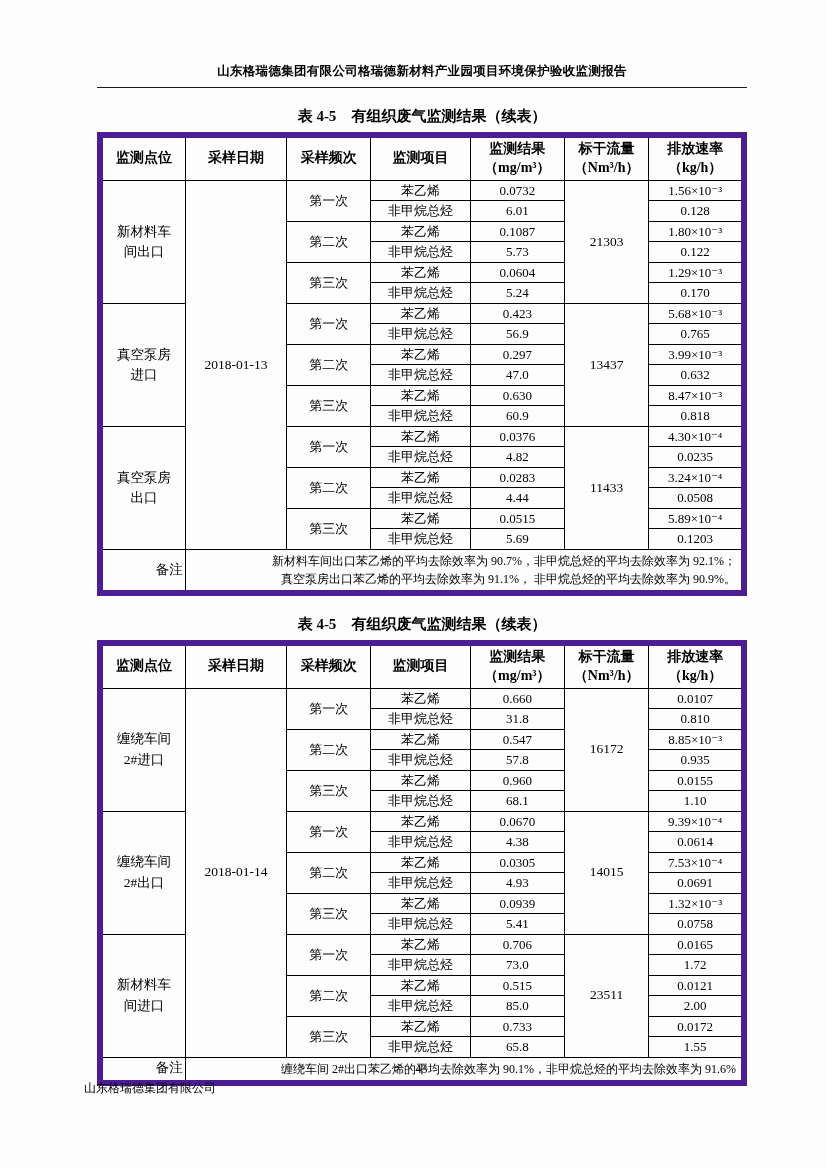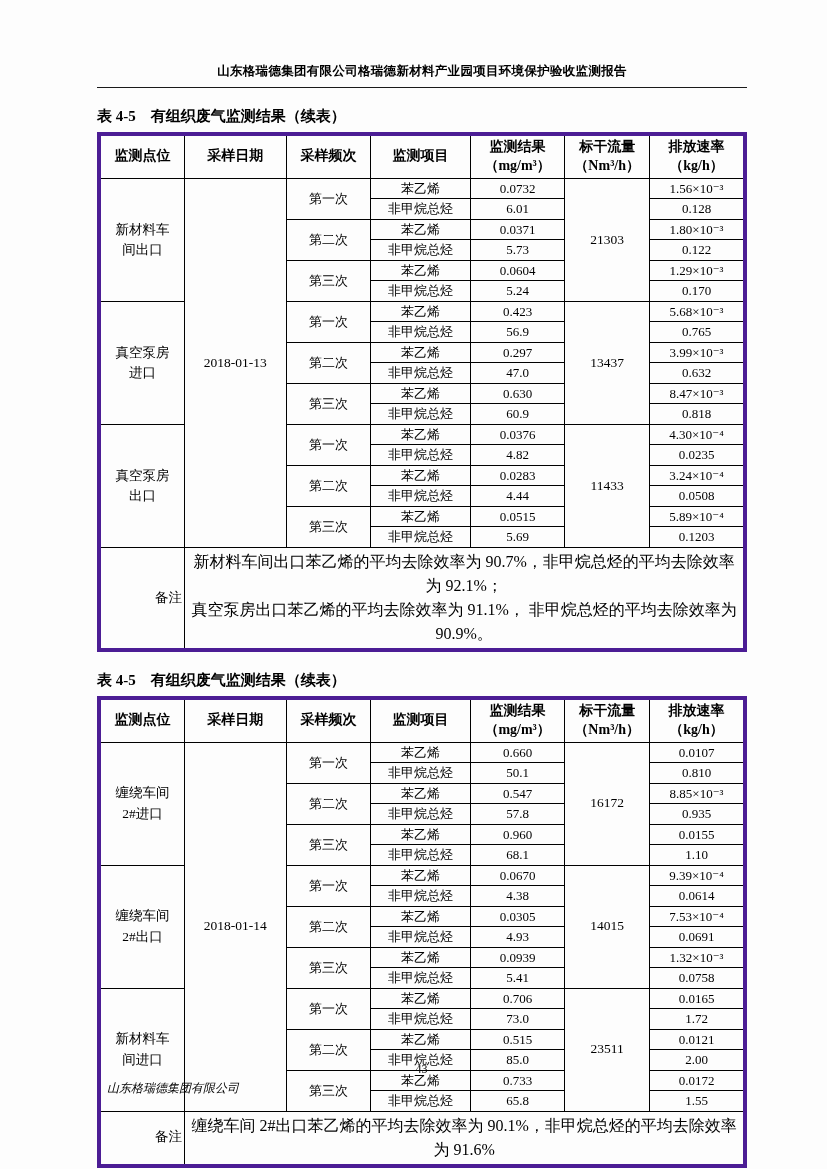--- a/index.html
+++ b/index.html
@@ -23,31 +23,31 @@
     font-size: 12.5px;
     font-weight: bold;
     letter-spacing: 0.3px;
   }
   .header-rule {
     height: 0;
     border-bottom: 1.5px solid #1a1a1a;
     margin-top: 7px;
   }
   .table-title {
-    text-align: left;
+    text-align: center;
     font-weight: bold;
     font-size: 15px;
     margin: 19px 0 6px 0;
   }
   .table-title .title-gap { display: inline-block; width: 15px; }
   table.mtable {
     width: 100%;
     border-collapse: collapse;
     table-layout: fixed;
-    border: 4px solid #4c1d95;
+    border: 6px solid #4c1d95;
     background: #fdfdfd;
   }
   .mtable th, .mtable td {
     border: 1px solid #000;
     text-align: center;
     vertical-align: middle;
     font-size: 13px;
     padding: 0 2px;
     line-height: 1.5;
     overflow: hidden;
@@ -60,38 +60,37 @@
     line-height: 1.35;
     padding: 2px;
   }
   .mtable tbody td { height: 18px; }
   .mtable td.loc, .mtable td.date, .mtable td.flow {
     white-space: pre-line;
     font-size: 13.5px;
   }
   .mtable td.remark-label { font-size: 13.5px; height: 22px; text-align: right; }
   .mtable td.remark {
-    text-align: center;
+    text-align: right;
     white-space: pre-line;
     padding: 2px 5px;
-    font-size: 16px;
+    font-size: 12px;
     line-height: 1.5;
   }
   .page-number {
     position: absolute;
     top: 1062px; left: 8px;
     width: 100%;
     text-align: center;
     font-size: 12px;
   }
   .footer-company {
     position: absolute;
-    top: 1080px; left: 107px;
+    top: 1080px; left: 84px;
     font-size: 12px;
-    font-style: italic;
   }
 </style>
 </head>
 <body>
 
 <div class="page">
   <div class="content">
 
     <div class="doc-header">
       <div class="doc-header-title">山东格瑞德集团有限公司格瑞德新材料产业园项目环境保护验收监测报告</div>
@@ -138,21 +137,21 @@
               <td>1.56×10⁻³</td>
             </tr>
             <tr>
               <td>非甲烷总烃</td>
               <td>6.01</td>
               <td>0.128</td>
             </tr>
             <tr>
               <td rowspan="2">第二次</td>
               <td>苯乙烯</td>
-              <td>0.0371</td>
+              <td>0.1087</td>
               <td>1.80×10⁻³</td>
             </tr>
             <tr>
               <td>非甲烷总烃</td>
               <td>5.73</td>
               <td>0.122</td>
             </tr>
             <tr>
               <td rowspan="2">第三次</td>
               <td>苯乙烯</td>
@@ -279,21 +278,21 @@
 2#进口</td>
               <td rowspan="18" class="date">2018-01-14</td>
               <td rowspan="2">第一次</td>
               <td>苯乙烯</td>
               <td>0.660</td>
               <td rowspan="6" class="flow">16172</td>
               <td>0.0107</td>
             </tr>
             <tr>
               <td>非甲烷总烃</td>
-              <td>50.1</td>
+              <td>31.8</td>
               <td>0.810</td>
             </tr>
             <tr>
               <td rowspan="2">第二次</td>
               <td>苯乙烯</td>
               <td>0.547</td>
               <td>8.85×10⁻³</td>
             </tr>
             <tr>
               <td>非甲烷总烃</td>

